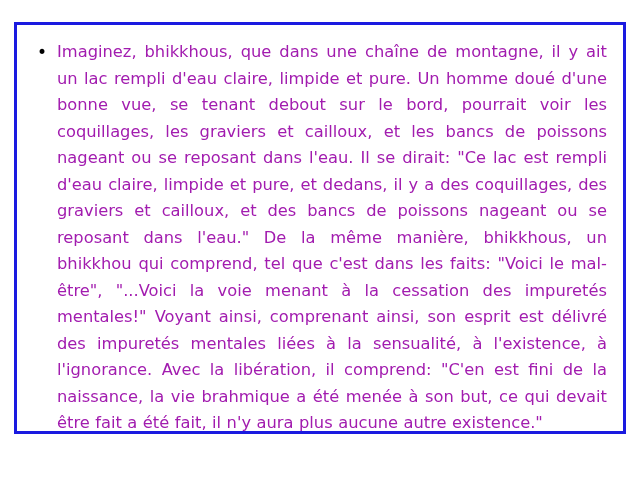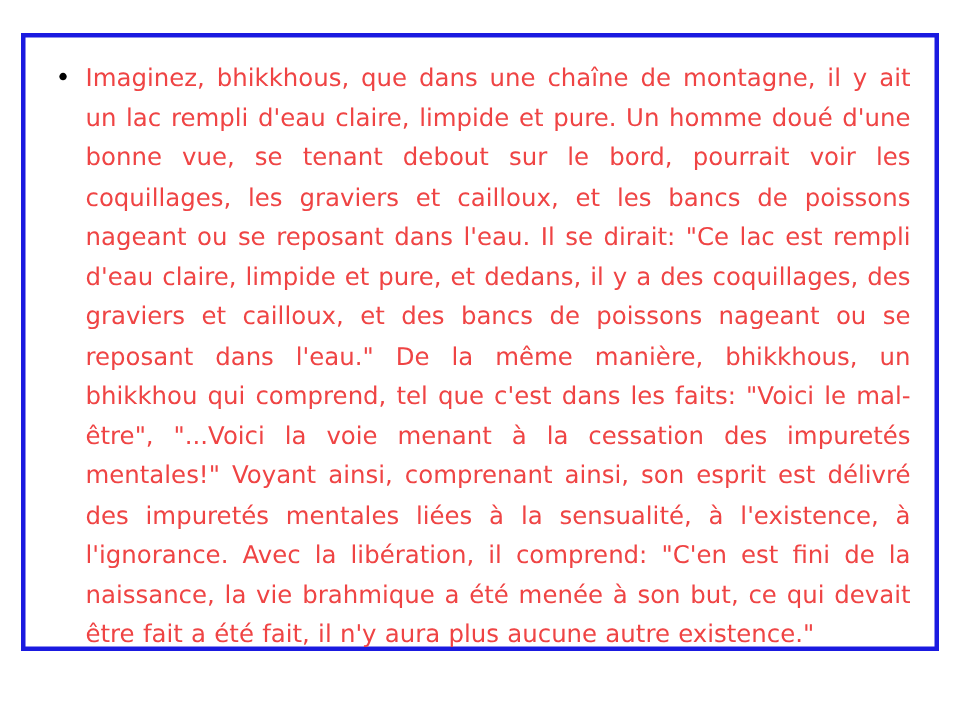--- a/index.html
+++ b/index.html
@@ -46,21 +46,21 @@
     left: 6px;
     top: 0;
     font-size: 17px;
     line-height: 26.5px;
     color: #000000;
   }
   .bullet-text {
     display: block;
     font-size: 16.3px;
     line-height: 26.5px;
-    color: #ef4444;
+    color: #a21caf;
     text-align: justify;
     text-justify: inter-word;
     hyphens: manual;
     word-spacing: 0.02em;
   }
 </style>
 </head>
 <body>
 
 <div class="slide">

